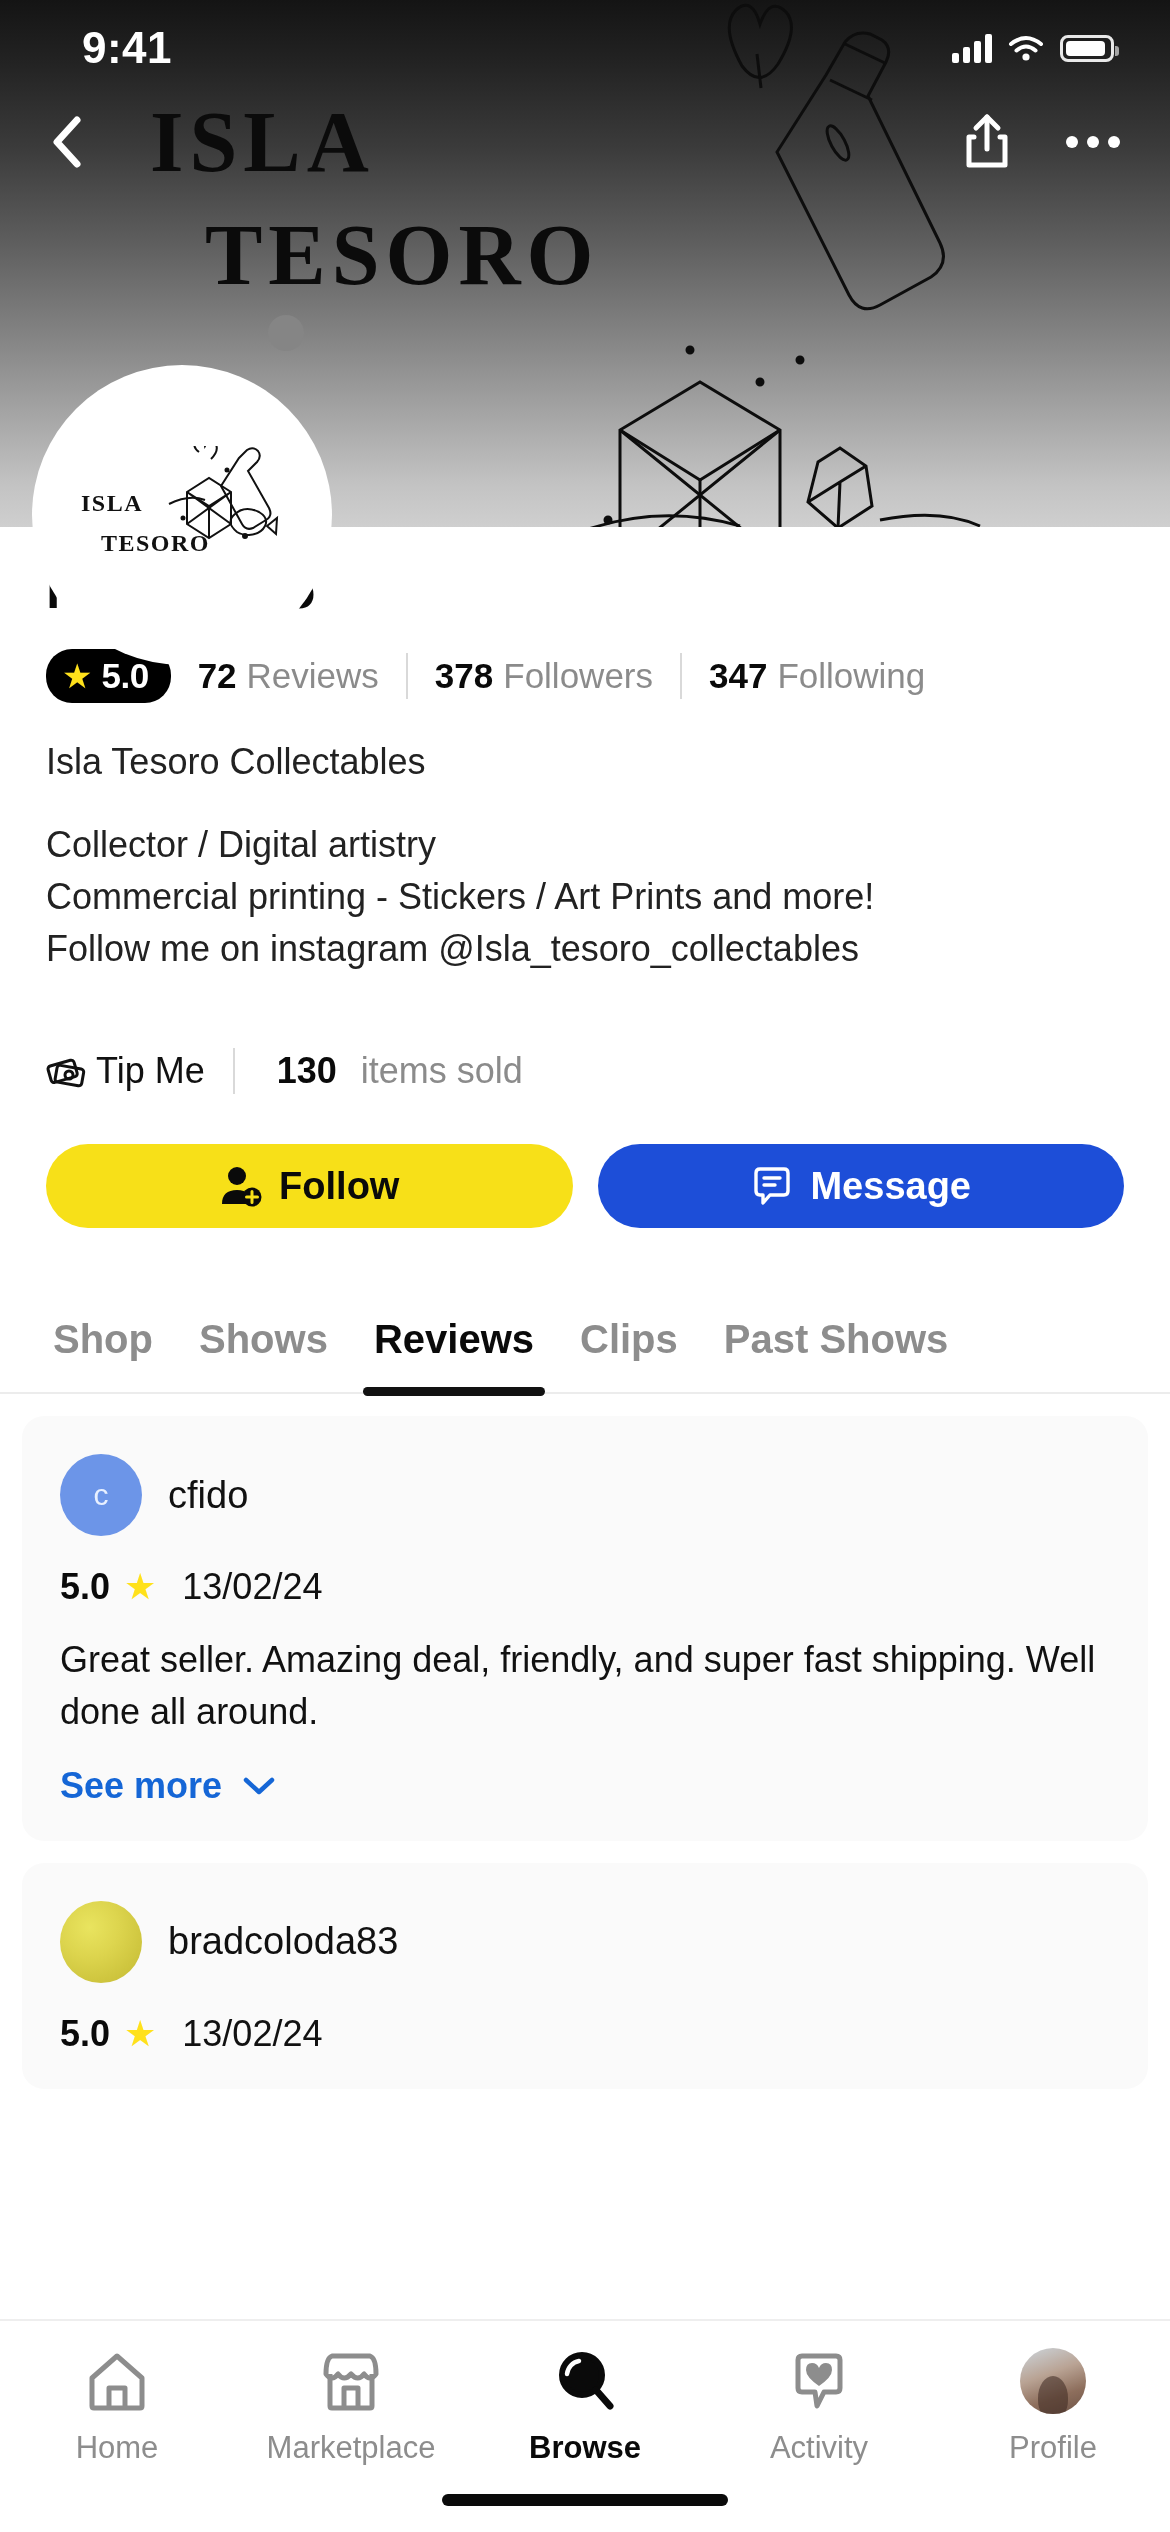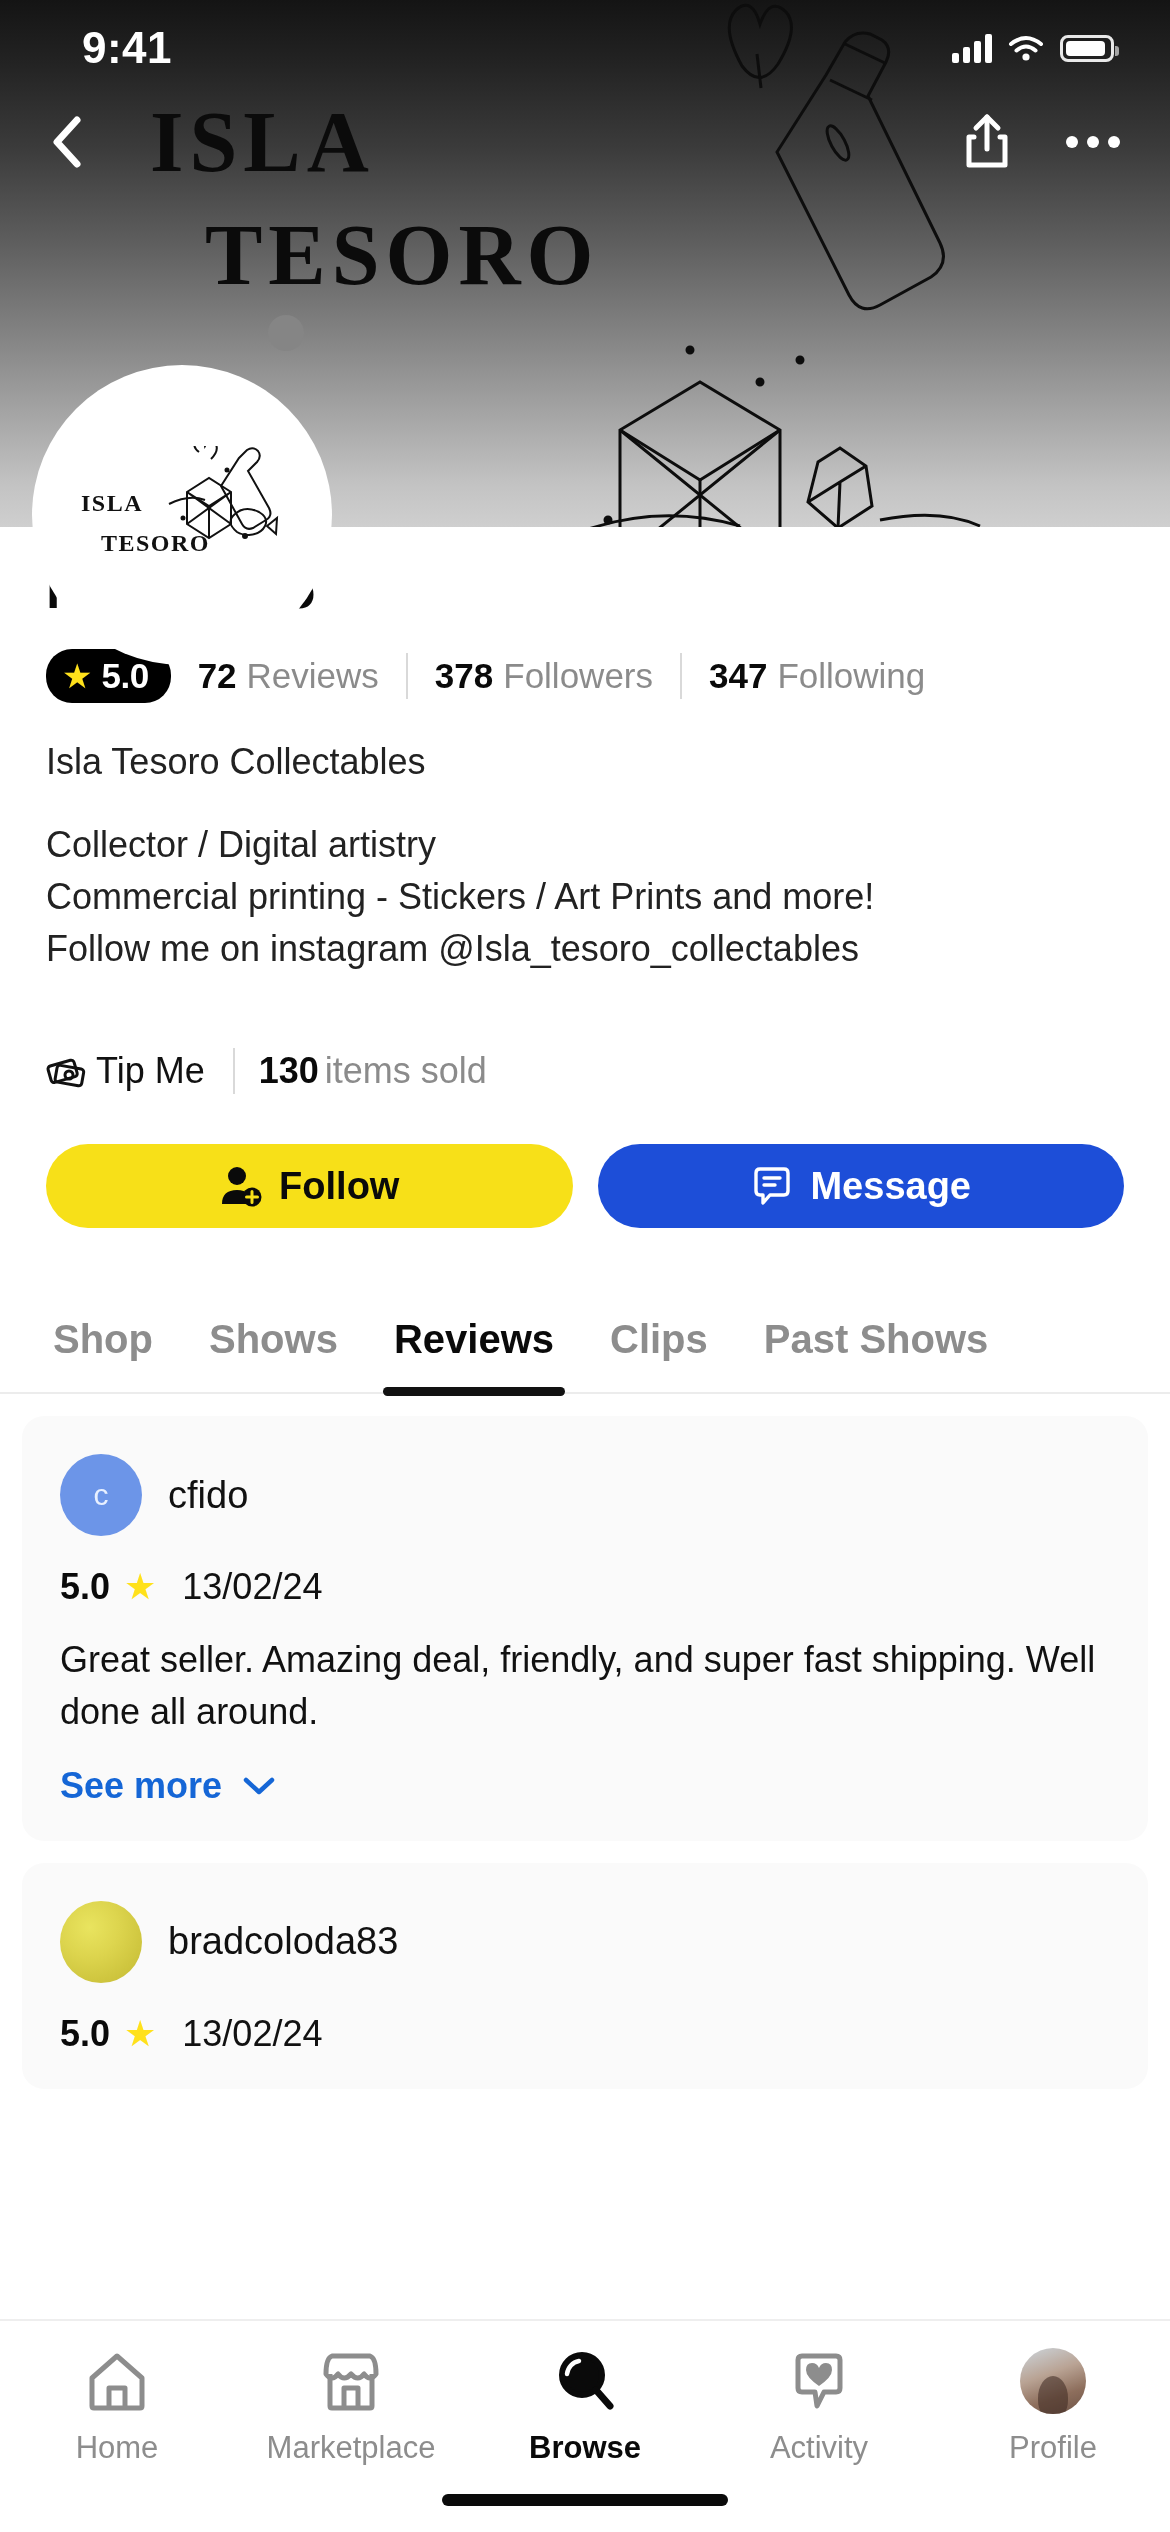--- a/index.html
+++ b/index.html
@@ -112,37 +112,37 @@
   .divider-v{ width:2px; height:46px; background:#d9d9d9; }
 
   .biz-name{ font-size:36px; color:#222; margin-top:36px; font-weight:400; }
   .bio{ margin-top:36px; font-size:36px; line-height:1.44; color:#222; }
 
   .tip-row{
     display:flex; align-items:center; margin-top:70px; height:54px;
   }
   .tip-me{ display:flex; align-items:center; gap:8px; padding-right:28px; }
   .tip-me .lbl{ font-size:36px; color:#111; font-weight:400; }
-  .items-sold{ display:flex; align-items:baseline; gap:6px; padding-left:24px;text-align:right; }
+  .items-sold{ display:flex; align-items:baseline; gap:24px; padding-left:42px;text-align:right; }
   .items-sold .n{ font-size:36px; font-weight:700; color:#0a0a0a; }
   .items-sold .l{ font-size:36px; color:#8b8b8b; }
 
   .actions{ display:flex; gap:25px; margin-top:46px; }
   .btn{
     flex:1; height:84px; border-radius:46px; border:none;
     display:flex; align-items:center; justify-content:center; gap:16px;
     font-size:38px; font-weight:700; cursor:pointer;
     font-family:"Liberation Sans", sans-serif;
   }
   .btn-follow{ background:#F7E018; color:#0a0a0a; }
   .btn-message{ background:#1d4ed8; color:#ffffff; }
 
   
   .tabs{
-    display:flex; align-items:flex-end; gap:10px;
+    display:flex; align-items:flex-end; gap:0;
     margin-top:56px; padding:0 30px; height:110px;
     border-bottom:2px solid #ececec; position:relative;
   }
   .tab{
     font-size:40px; font-weight:700; color:#8d8d8d;
     padding:0 23px 30px 23px; cursor:pointer; white-space:nowrap;
     position:relative;
   }
   .tab.active{ color:#0a0a0a; }
   .tab.active::after{

